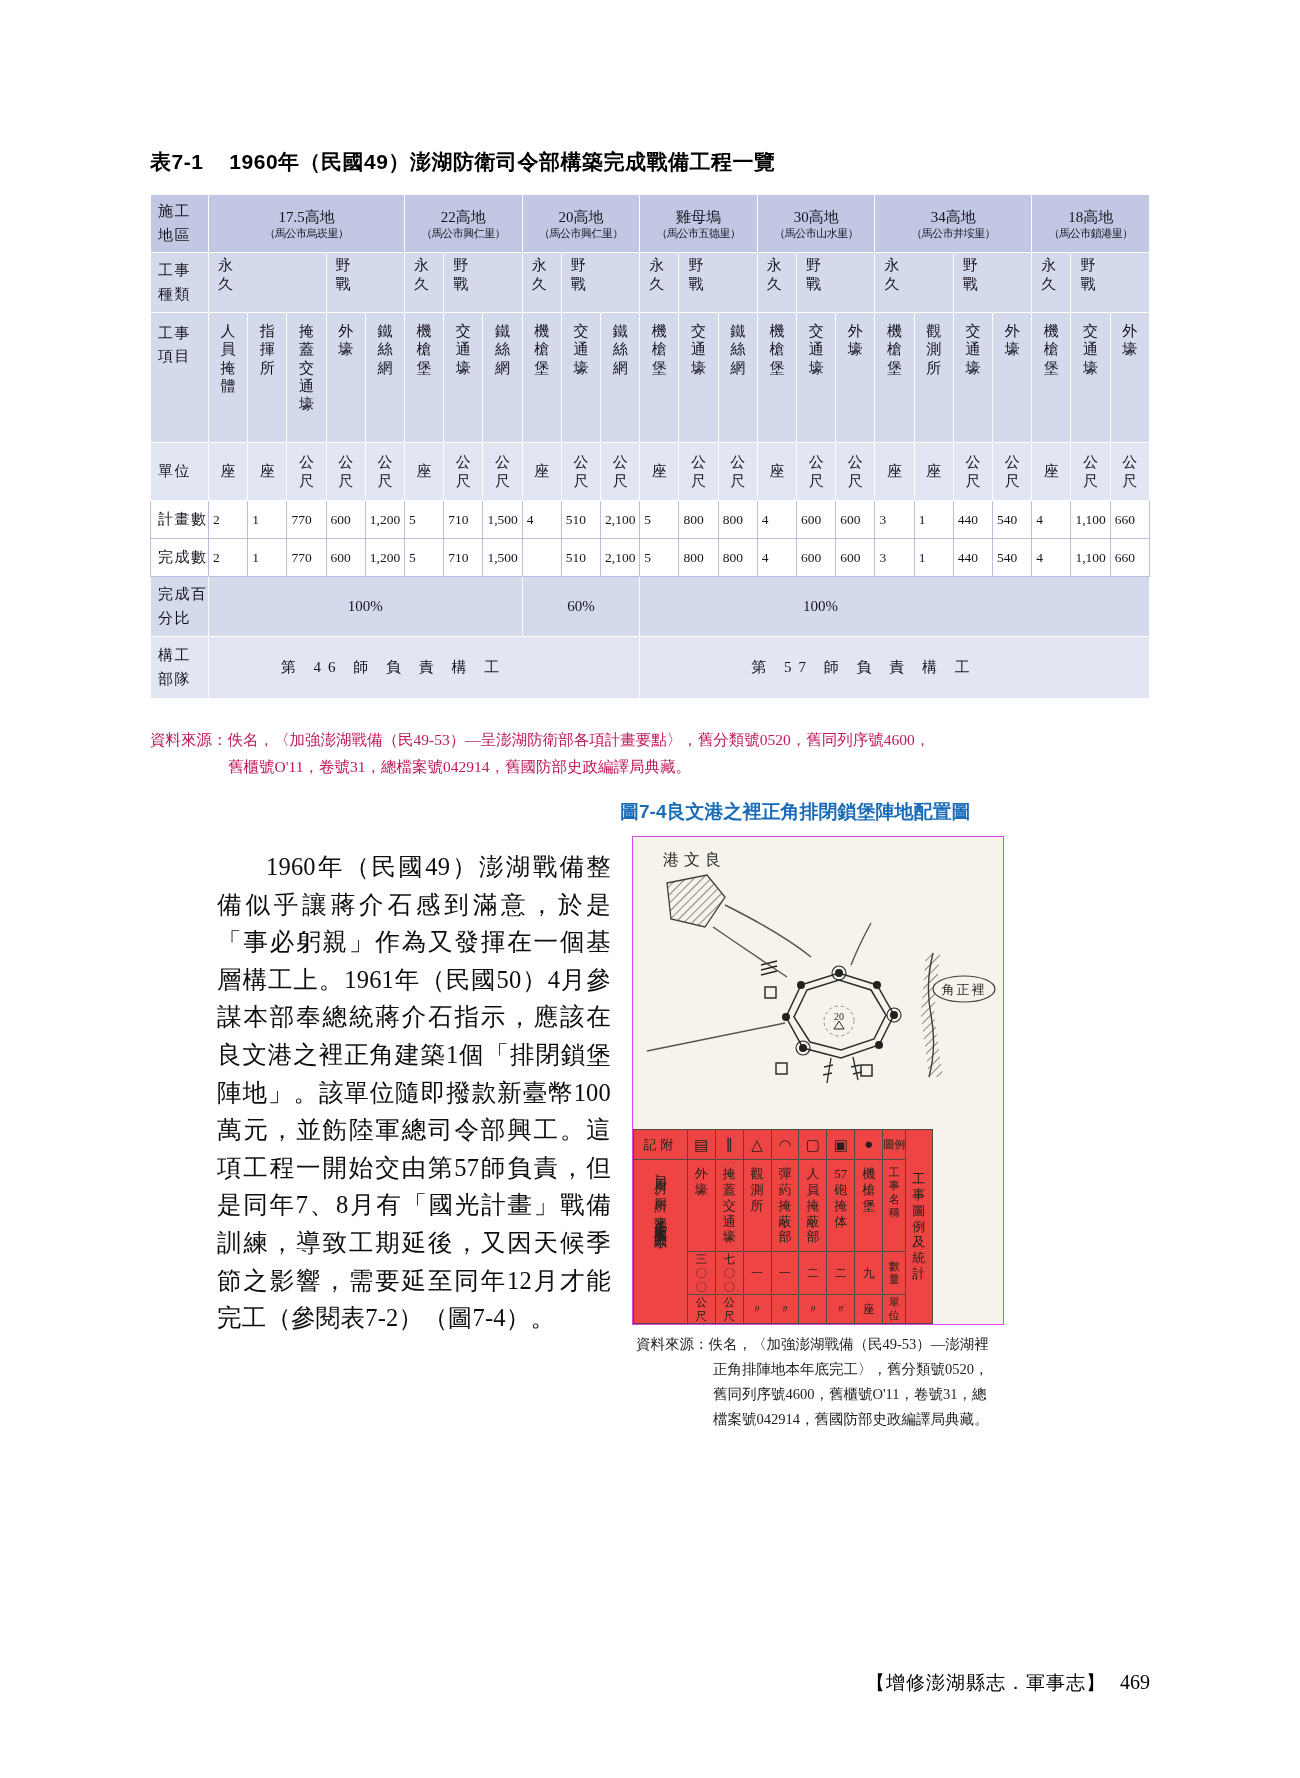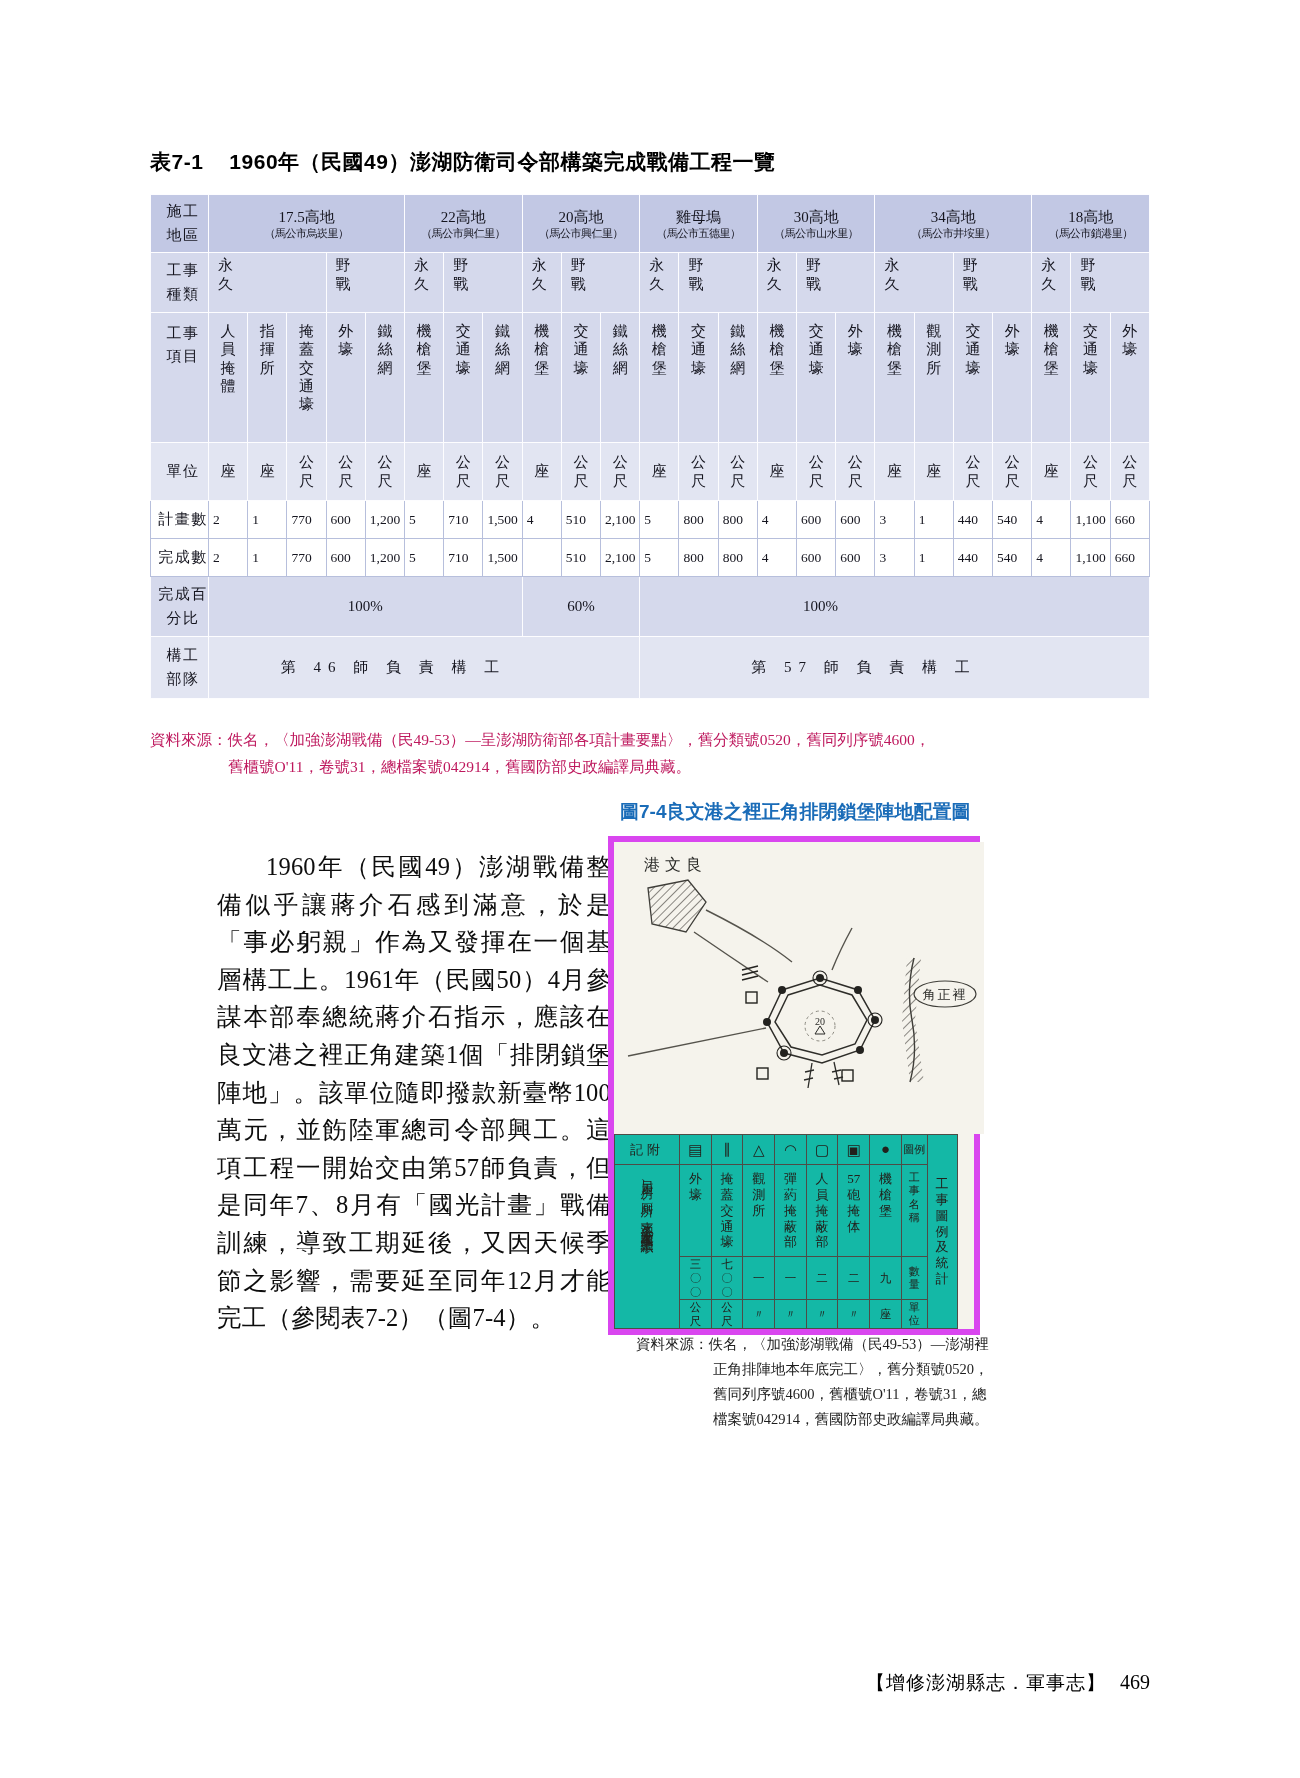--- a/index.html
+++ b/index.html
@@ -17,21 +17,21 @@
               table-layout:fixed;font-size:15px;color:#15151f}
   #main-table th,#main-table td{border:1px solid #b7bfdc;vertical-align:middle;overflow:hidden}
   #main-table tr.hdr>th,#main-table tr.hdr>td{border-color:#fdfdff}
   #main-table tr.r1>*{background:#c2c8e4;height:58px}
   #main-table tr.r2>*{background:#d5d9ec;height:60px}
   #main-table tr.r3>*{background:#d5d9ec;height:130px;vertical-align:top;padding-top:9px}
   #main-table tr.r4>*{background:#e2e5f2;height:58px}
   #main-table tr.r5>*,#main-table tr.r6>*{background:#ffffff;height:38px}
   #main-table tr.r7>*{background:#d5d9ec;height:60px}
   #main-table tr.r8>*{background:#e2e5f2;height:62px}
-  #main-table .corner{text-align:center;padding-left:7px;white-space:pre-line;font-weight:normal;
+  #main-table .corner{text-align:left;padding-left:7px;white-space:pre-line;font-weight:normal;
                       letter-spacing:1.5px;line-height:1.55;font-size:15px}
   #main-table .area .aname{font-size:15px;line-height:1.25;margin-top:2px}
   #main-table .area .aloc{font-size:11px;text-align:center;letter-spacing:-.5px;line-height:1.35}
   #main-table th.area{font-weight:normal}
   .vt{display:block;width:1.15em;margin:0 auto;word-break:break-all;line-height:1.22;text-align:center}
   .v2{display:block;width:1.15em;margin:0 0 16px 9px;word-break:break-all;line-height:1.25}
   #main-table .num{text-align:left;padding-left:4px;font-size:13.5px;white-space:nowrap}
   #main-table .pct{text-align:center;font-size:15px}
   #main-table .pct:last-child{padding-right:148px}
   #main-table .team{text-align:center;font-size:15px;letter-spacing:7px;padding-right:61px}
@@ -43,27 +43,27 @@
   
   .bodytext{position:absolute;left:217px;top:848px;width:394px;font-size:24.5px;line-height:37.6px;
             text-align:justify;text-indent:49px;color:#0d0d0d;letter-spacing:.2px}
 
   
   .figcap{position:absolute;left:620px;top:799px;font-family:"Liberation Sans","DejaVu Sans",sans-serif;
           font-weight:bold;font-size:19px;color:#1a6cb8}
   .figcap .lbl{}
 
   
-  .figure{position:absolute;left:608px;top:836px;width:372px;background:#f5f3ec;border:6px solid #d946ef}
+  .figure{position:absolute;left:632px;top:836px;width:372px;background:#f5f3ec;border:1px solid #d946ef}
   .figure svg{display:block;width:370px;height:292px}
   .road{fill:none;stroke:#55534c;stroke-width:1.4}
   .ink{fill:none;stroke:#2e2d29;stroke-width:1.5}
 
   
-  #legend-table{width:344px;border-collapse:collapse;background:#14b8a6;color:#22211c;
+  #legend-table{width:300px;border-collapse:collapse;background:#ef4444;color:#22211c;
                 font-family:"Liberation Serif","DejaVu Serif",serif}
   #legend-table th,#legend-table td{border:1px solid #4e4c46;vertical-align:middle;overflow:hidden}
   #legend-table tr.lr0>*{height:30px}
   #legend-table tr.lr1>*{height:92px;vertical-align:top;padding-top:6px}
   #legend-table tr.lr2>*{height:38px}
   #legend-table tr.lr3>*{height:28px}
   #legend-table .lsym{text-align:center;font-size:15px;vertical-align:middle}
   #legend-table .llab{font-size:11px;text-align:center;vertical-align:middle}
   #legend-table .lnotehead{font-size:13px;font-weight:normal;text-align:center;letter-spacing:4px;vertical-align:middle}
   .rtl{direction:rtl;unicode-bidi:bidi-override}

